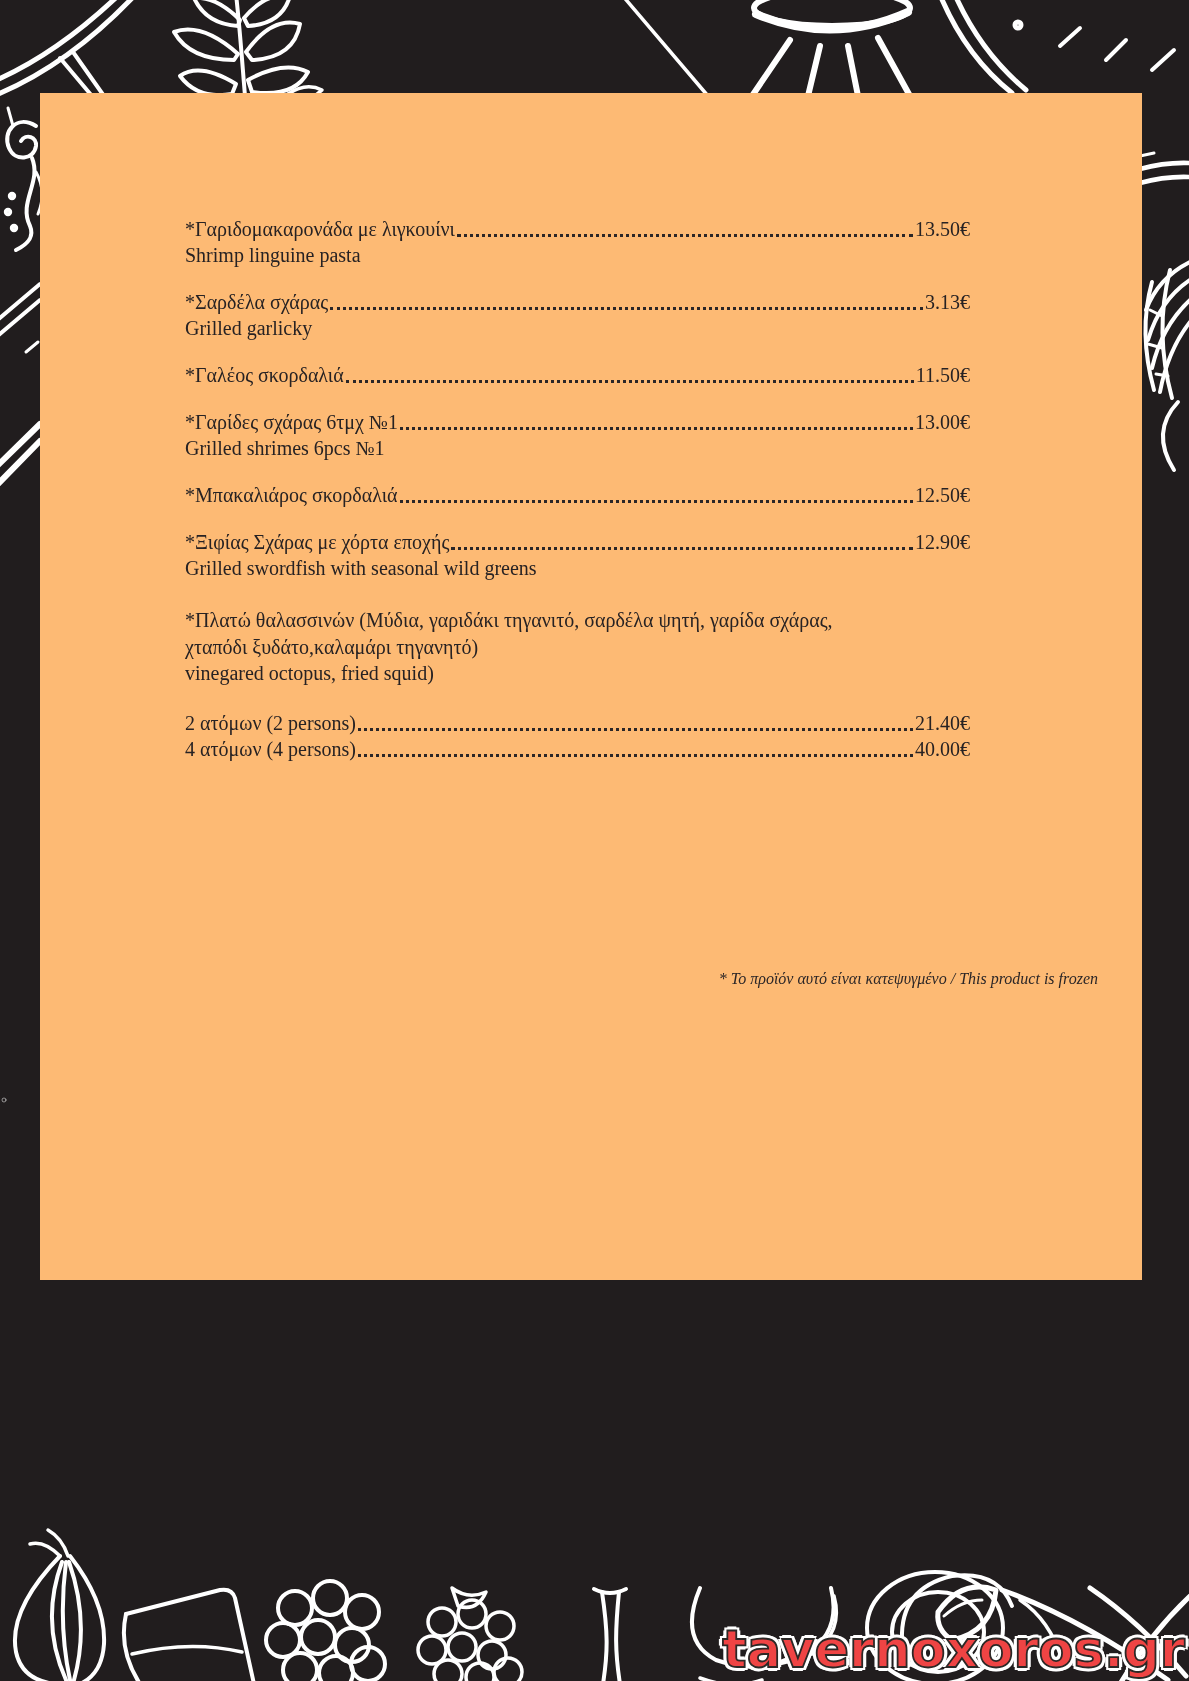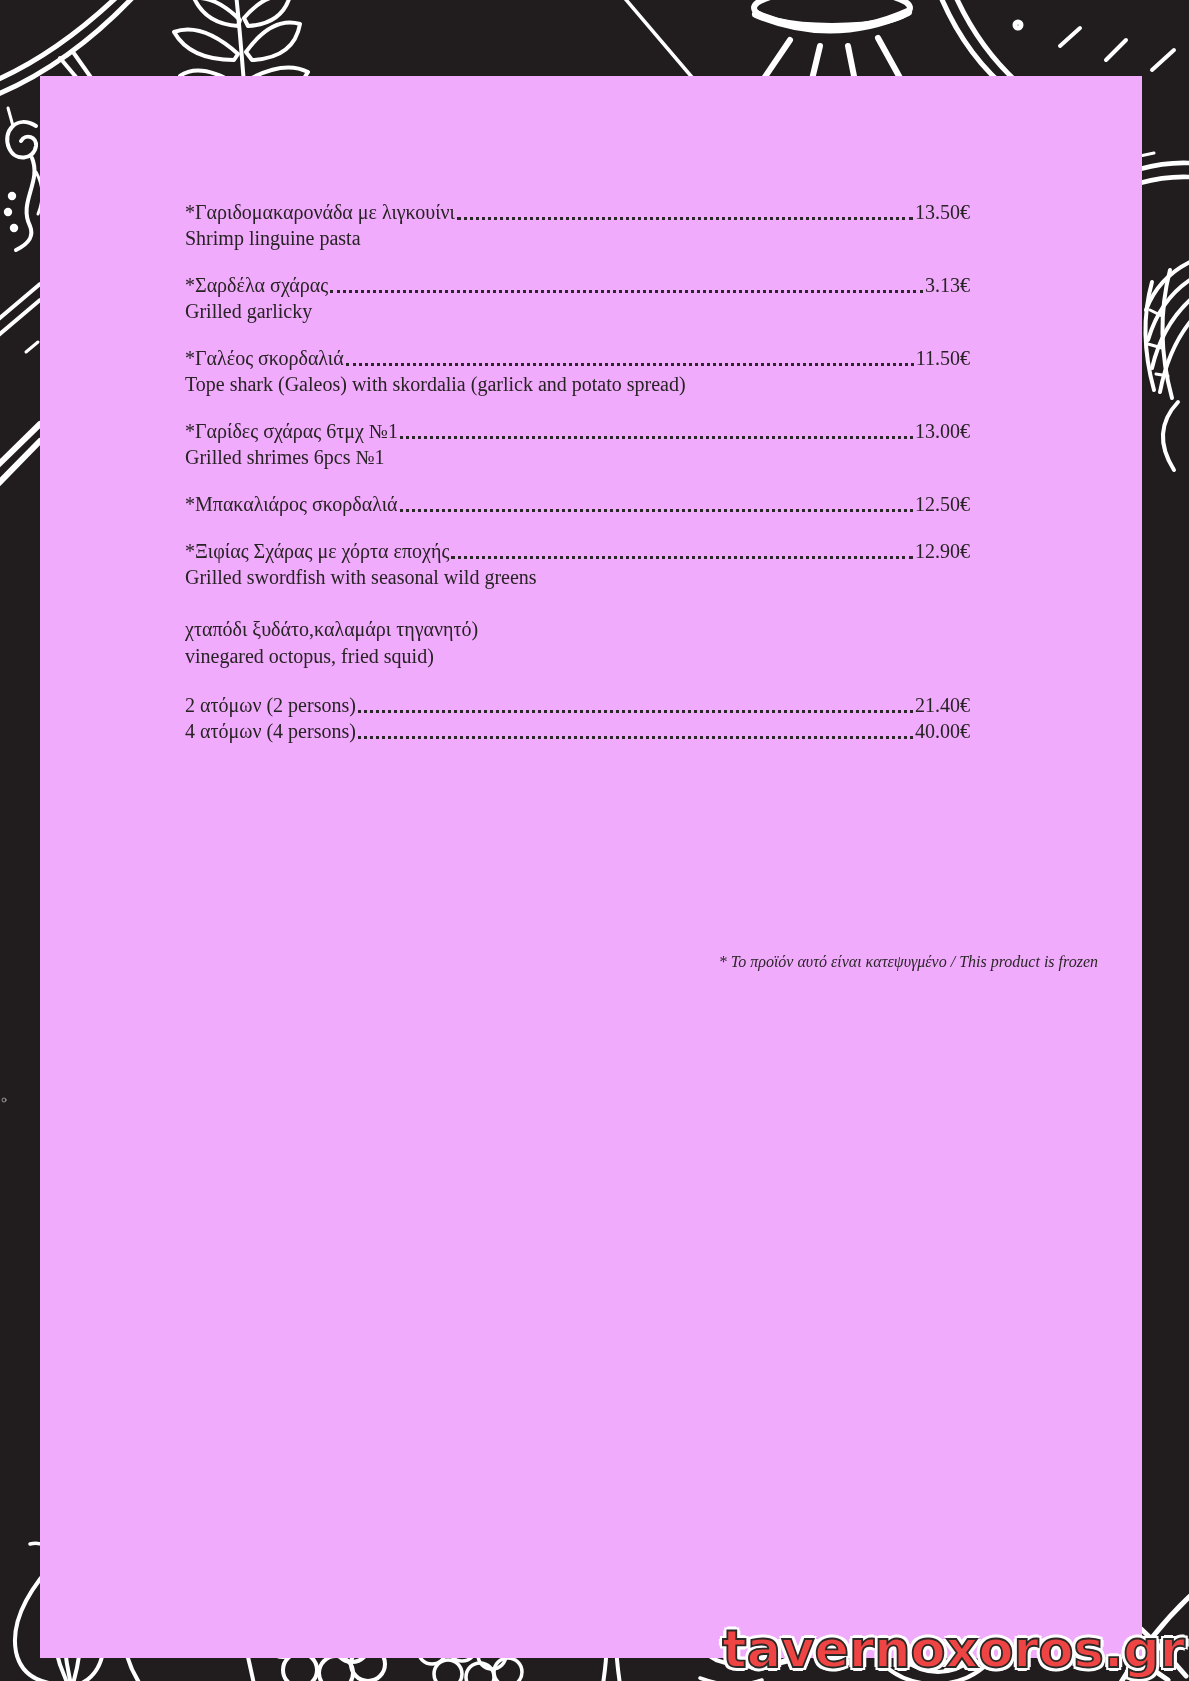--- a/index.html
+++ b/index.html
@@ -6,22 +6,22 @@
   body{
     width:1189px;height:1681px;
     background:#211d1e;
     position:relative;
     overflow:hidden;
     font-family:"Liberation Serif", serif;
   }
   .decor{position:absolute;left:0;top:0;z-index:0;}
   .decor *{stroke:#ffffff;fill:none;stroke-linecap:round;stroke-linejoin:round;}
   .page{
-    position:absolute;left:40px;top:76px;width:1102px;height:1582px;
-    background:#f0abfc;z-index:1;
+    position:absolute;left:40px;top:93px;width:1102px;height:1187px;
+    background:#fdba74;z-index:1;
   }
   .content{
     position:absolute;left:145px;top:123px;width:785px;
     color:#272223;font-size:20px;line-height:26px;
   }
   .item{margin-bottom:21px;}
   .row{display:flex;align-items:flex-end;}
   .nm,.price{white-space:nowrap;}
   .dots{flex:1 1 auto;border-bottom:3px dotted #2b2627;margin:0 2px 5px 2px;min-width:20px;}
   .en{line-height:26px;}
@@ -219,21 +219,20 @@
         </div>
         <div class="en">Grilled garlicky</div>
       </div>
 
       <div class="item">
         <div class="row">
           <span class="nm">*Γαλέος σκορδαλιά</span>
           <span class="dots"></span>
           <span class="price">11.50€</span>
         </div>
-        <div class="en">Tope shark (Galeos) with skordalia (garlick and potato spread)</div>
       </div>
 
       <div class="item">
         <div class="row">
           <span class="nm">*Γαρίδες σχάρας 6τμχ №1</span>
           <span class="dots"></span>
           <span class="price">13.00€</span>
         </div>
         <div class="en">Grilled shrimes 6pcs №1</div>
       </div>
@@ -249,20 +248,21 @@
       <div class="item">
         <div class="row">
           <span class="nm">*Ξιφίας Σχάρας με χόρτα εποχής</span>
           <span class="dots"></span>
           <span class="price">12.90€</span>
         </div>
         <div class="en">Grilled swordfish with seasonal wild greens</div>
       </div>
 
       <div class="platter">
+        <div>*Πλατώ θαλασσινών (Μύδια, γαριδάκι τηγανιτό, σαρδέλα ψητή, γαρίδα σχάρας,</div>
         <div>χταπόδι ξυδάτο,καλαμάρι τηγανητό)</div>
         <div>vinegared octopus, fried squid)</div>
       </div>
 
       <div class="persons">
         <div class="row">
           <span class="nm">2 ατόμων (2 persons)</span>
           <span class="dots"></span>
           <span class="price">21.40€</span>
         </div>

